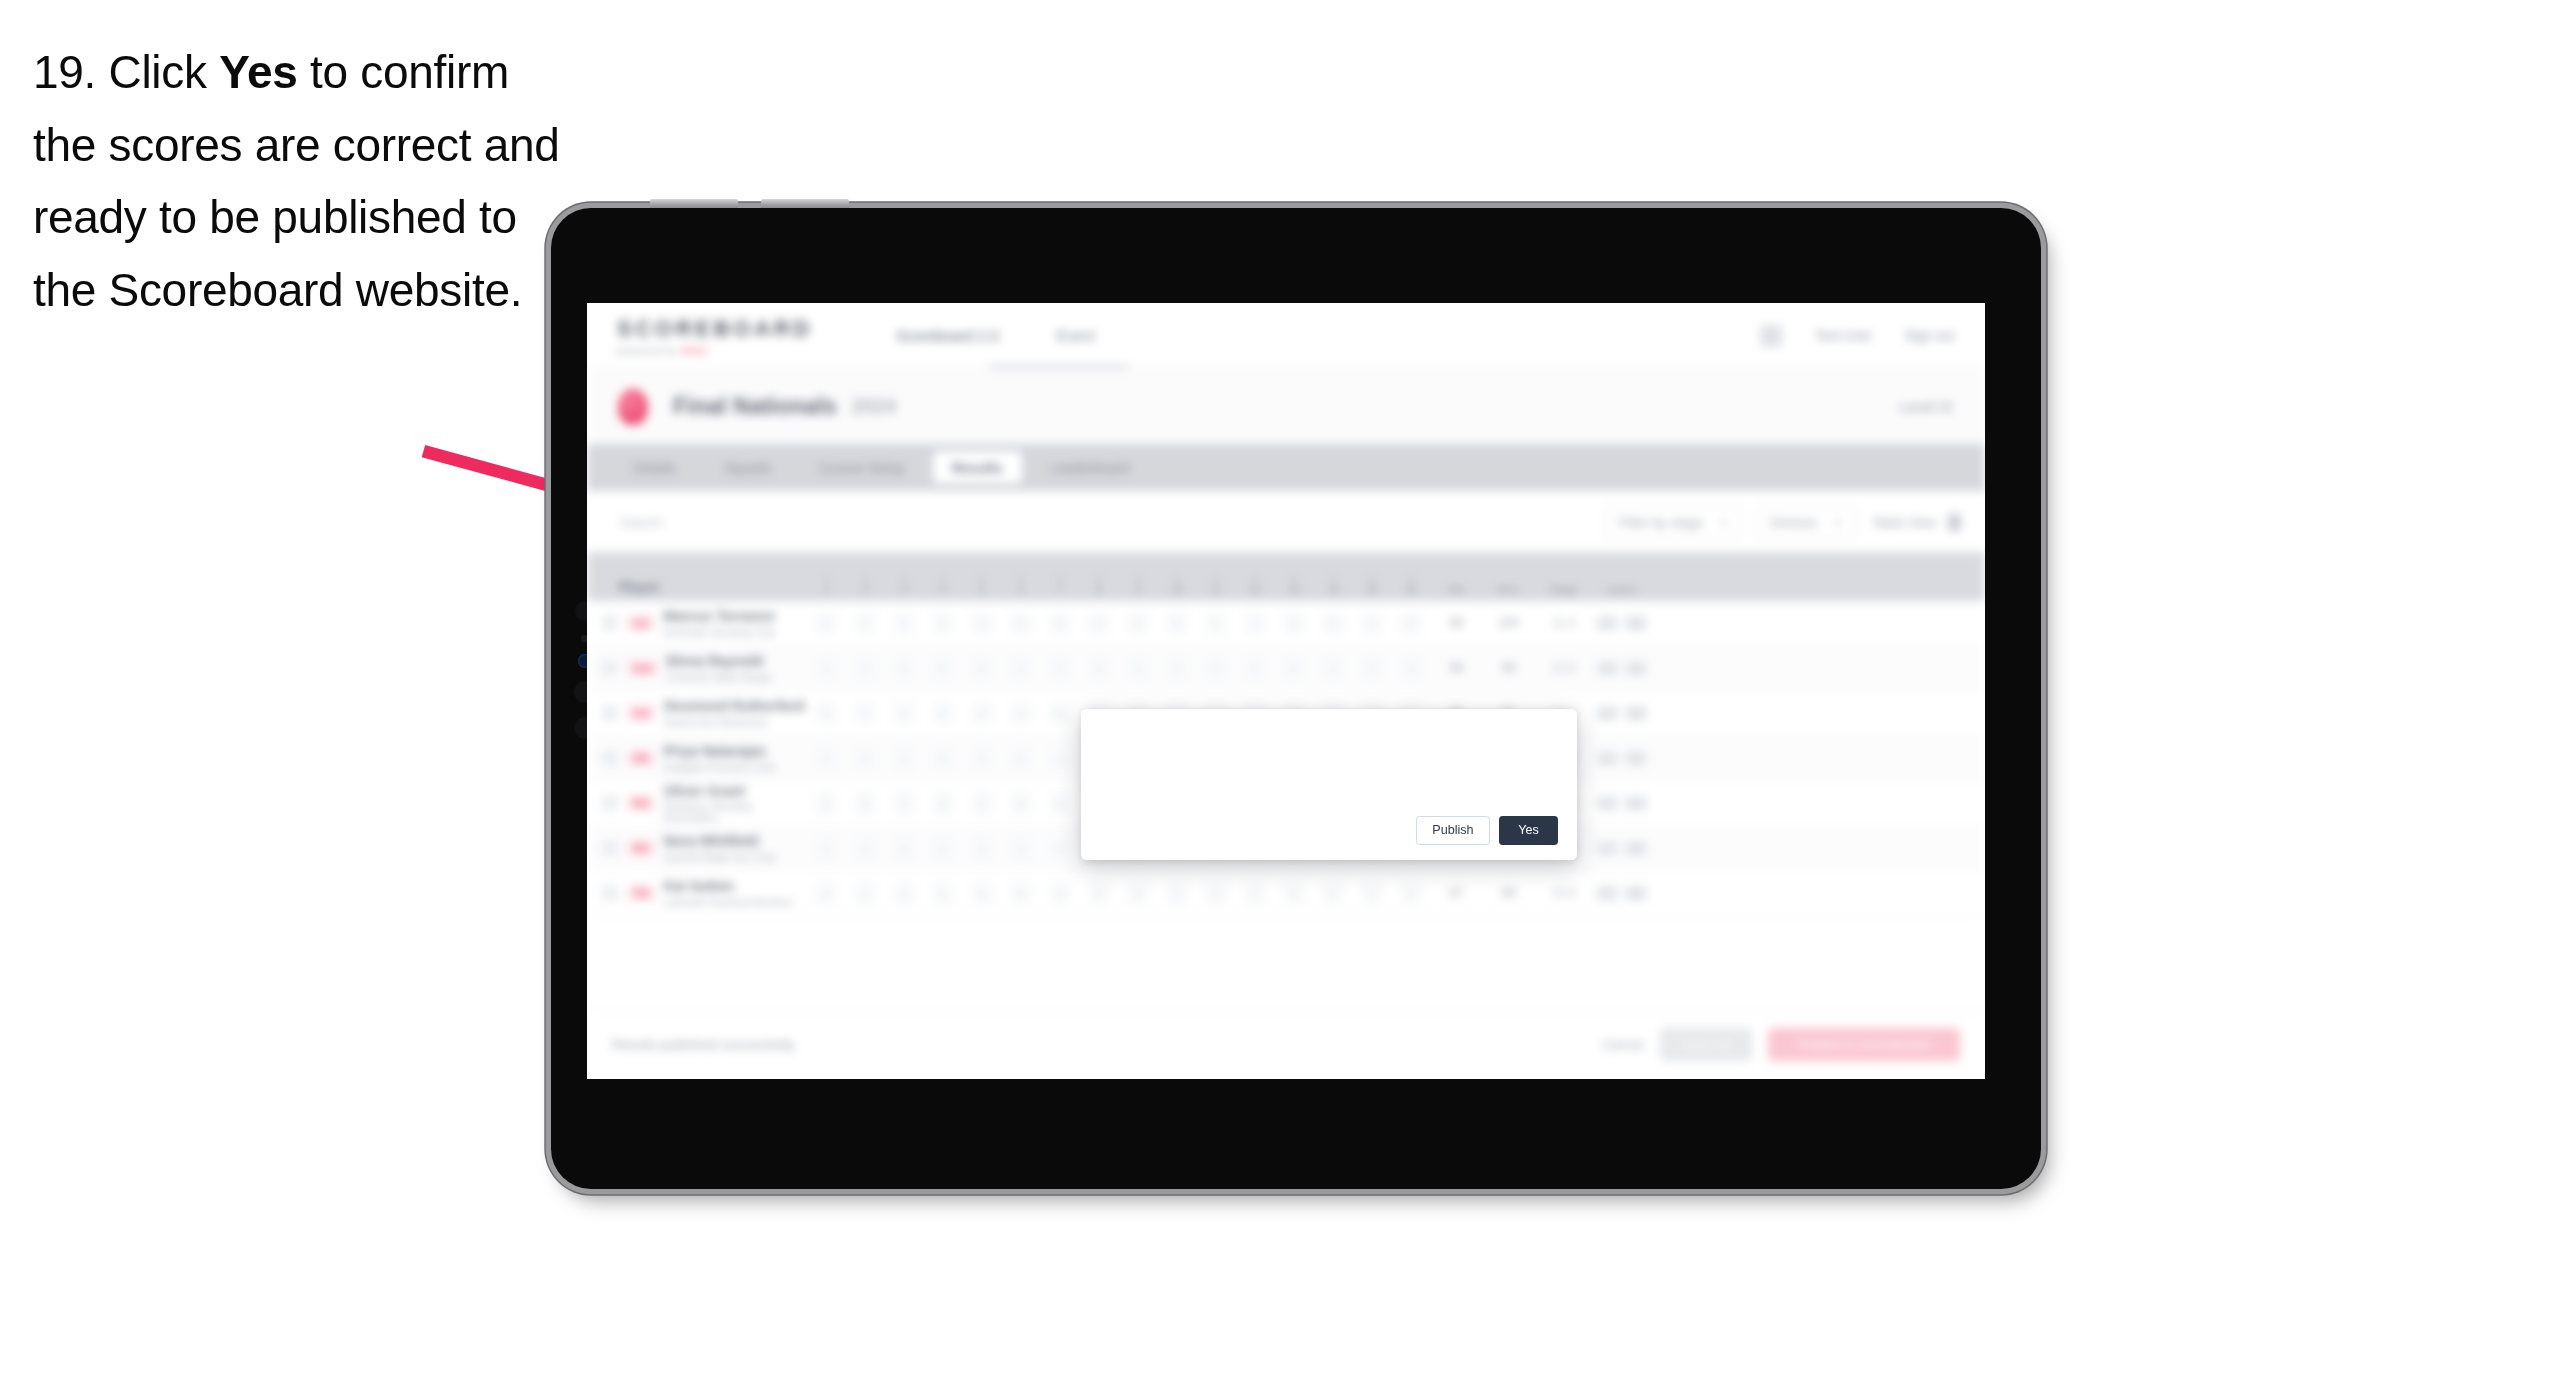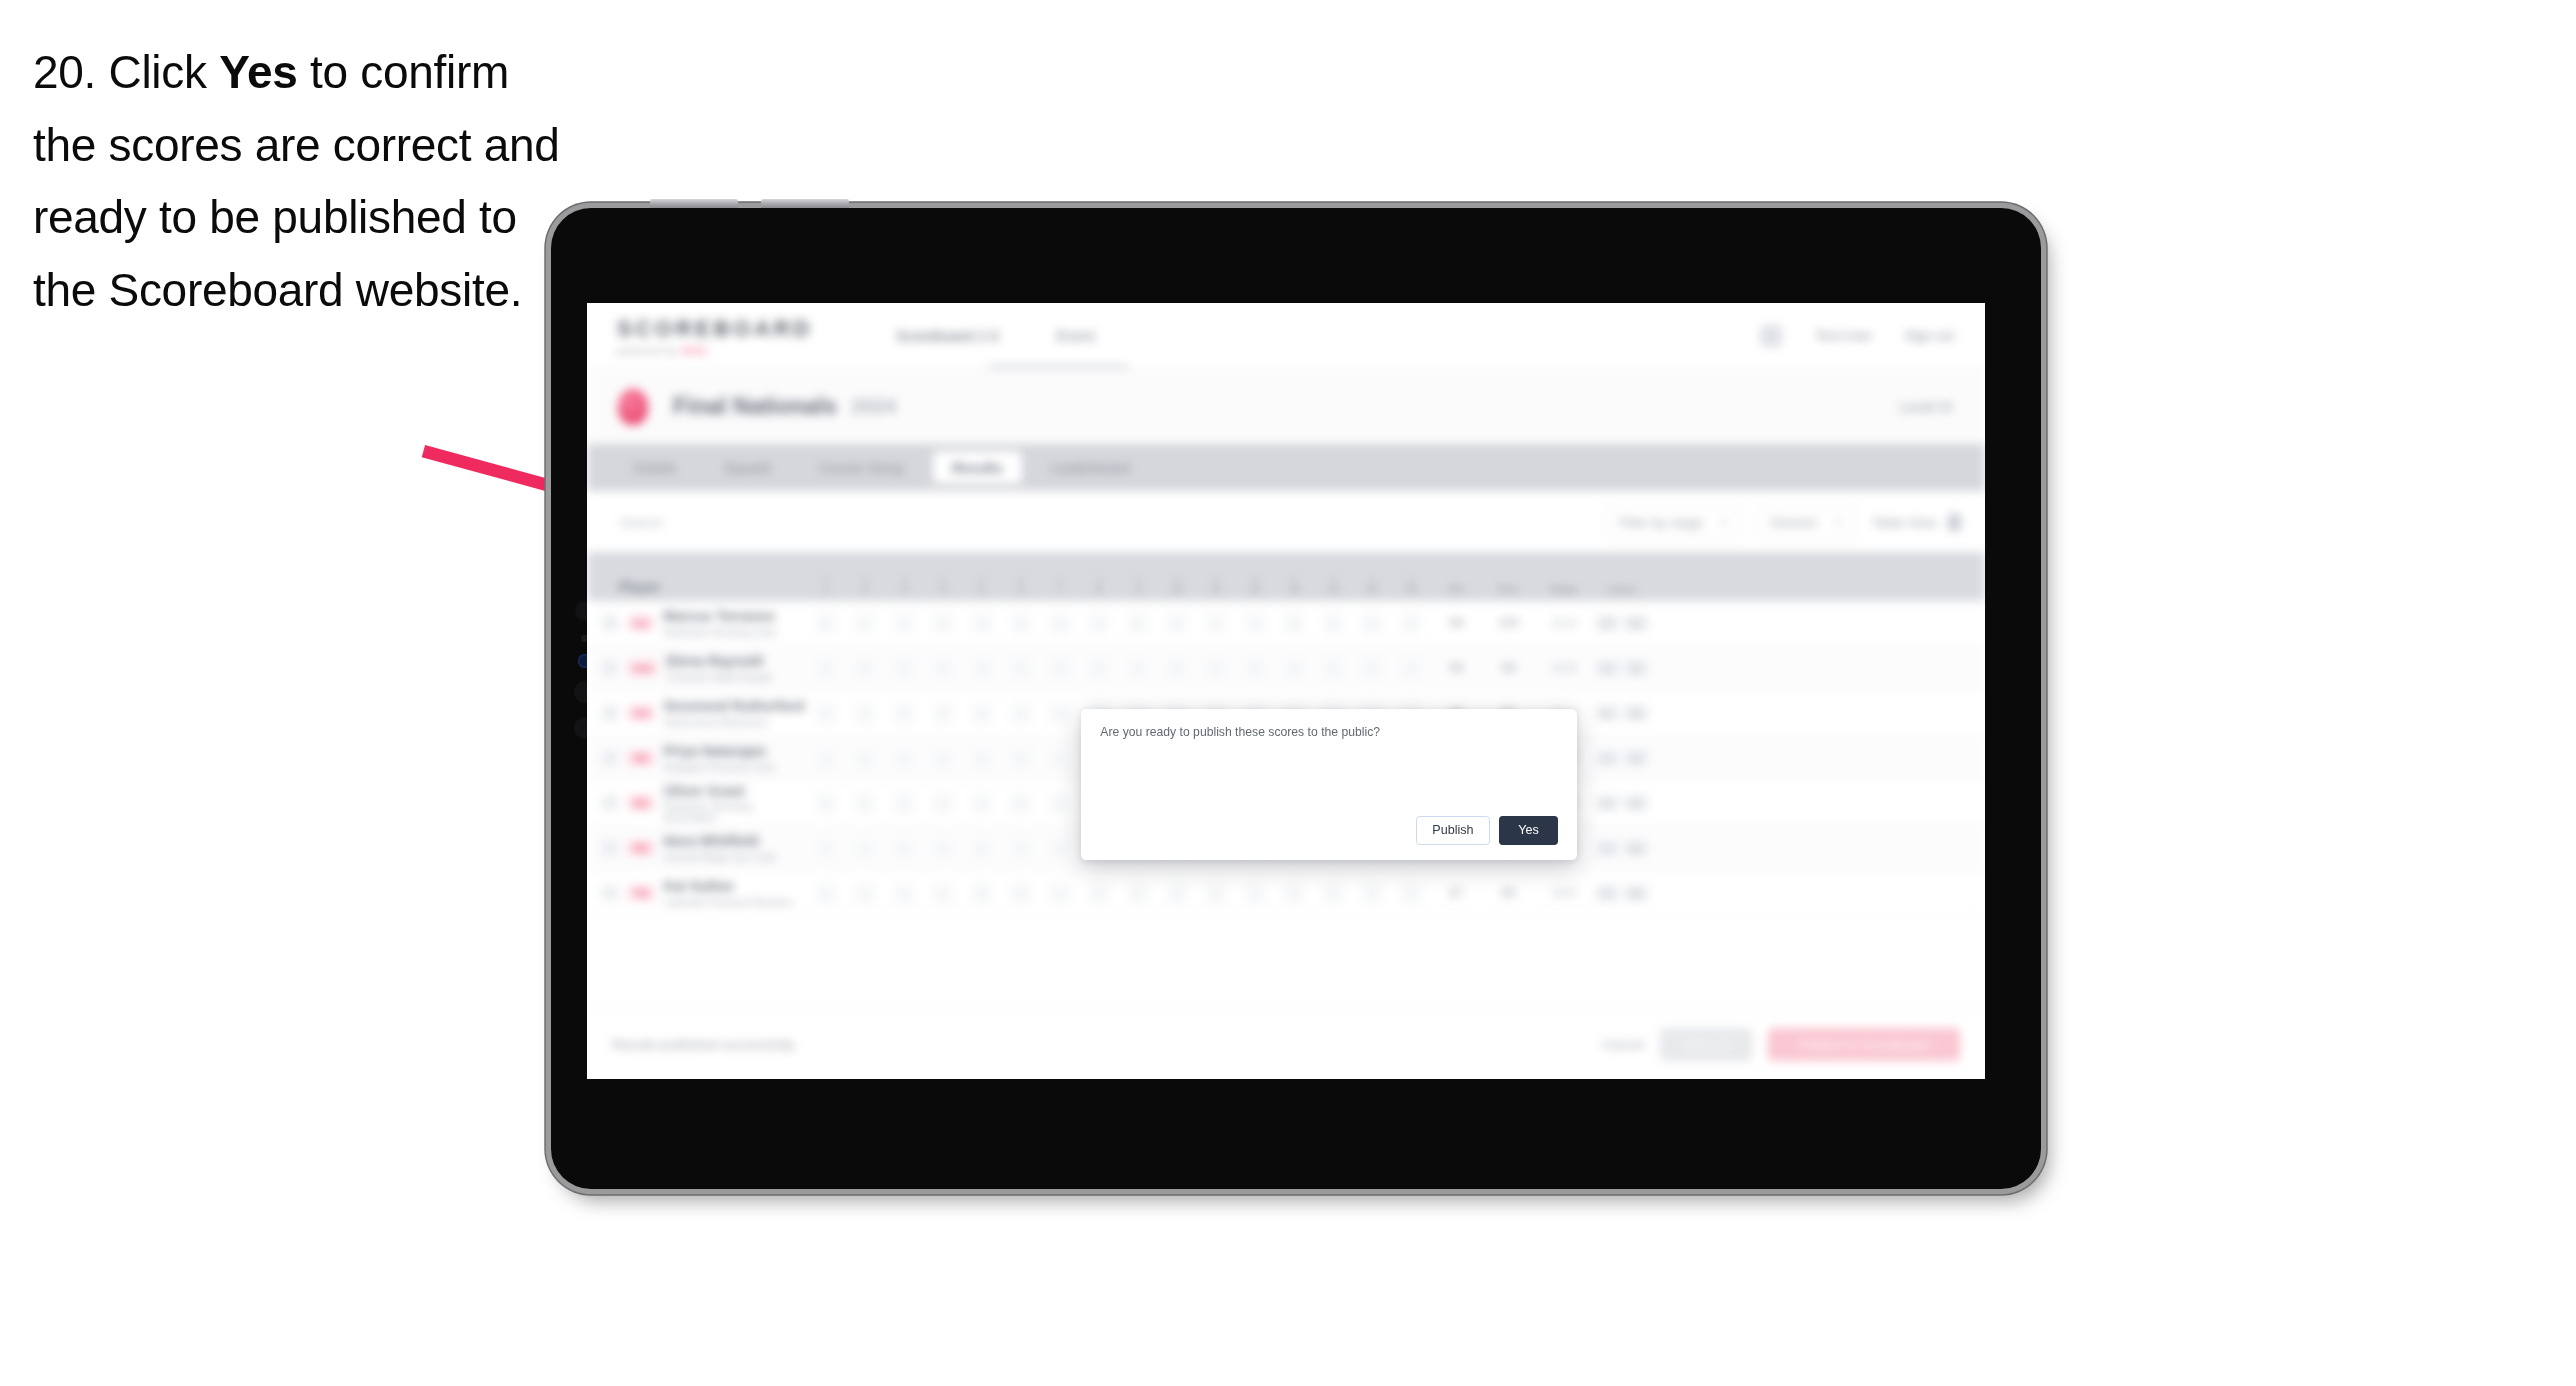--- a/index.html
+++ b/index.html
@@ -227,21 +227,21 @@
   }
   .btn-cancel { background:#ffffff; color:#343a46; border: 0.7px solid #cdd9ee; }
   .btn-yes { background:#2b3648; color:#ffffff; padding: 6.7px 18px; }
 </style>
 </head>
 <body>
 
 <div id="stage">
 
   <div id="caption">
-    <span>20. Click </span><b>Yes</b><span> to confirm the scores are correct and ready to be published to the Scoreboard website.</span>
+    <span>19. Click </span><b>Yes</b><span> to confirm the scores are correct and ready to be published to the Scoreboard website.</span>
   </div>
 
   <svg id="arrow" viewBox="0 0 860 280" xmlns="http://www.w3.org/2000/svg">
     <defs>
       <marker id="ah" markerWidth="7" markerHeight="7" refX="2.2" refY="3.5" orient="auto">
         <path d="M0,0 L7,3.5 L0,7 L1.6,3.5 z" fill="#ef2a5e"></path>
       </marker>
     </defs>
     <line x1="10" y1="8" x2="790" y2="222" stroke="#ef2a5e" stroke-width="17" marker-end="url(#ah)" stroke-linecap="butt"></line>
   </svg>
@@ -802,23 +802,20 @@
           <div class="footer-note">Results published successfully.</div>
           <div class="footer-right">
             <div class="f-link">Cancel</div>
             <div class="btn-gray">Save all</div>
             <div class="btn-pink">Publish to Scoreboard</div>
           </div>
         </div>
       </div>
 
       <div id="modal">
-        <div class="modal-body">
-          <div class="modal-msg">Are you ready to publish these scores to the public?</div>
-        </div>
         <div class="modal-actions">
           <button class="btn btn-cancel">Publish</button>
           <button class="btn btn-yes">Yes</button>
         </div>
       </div>
 
     </div>
   </div>
 </div>
 

